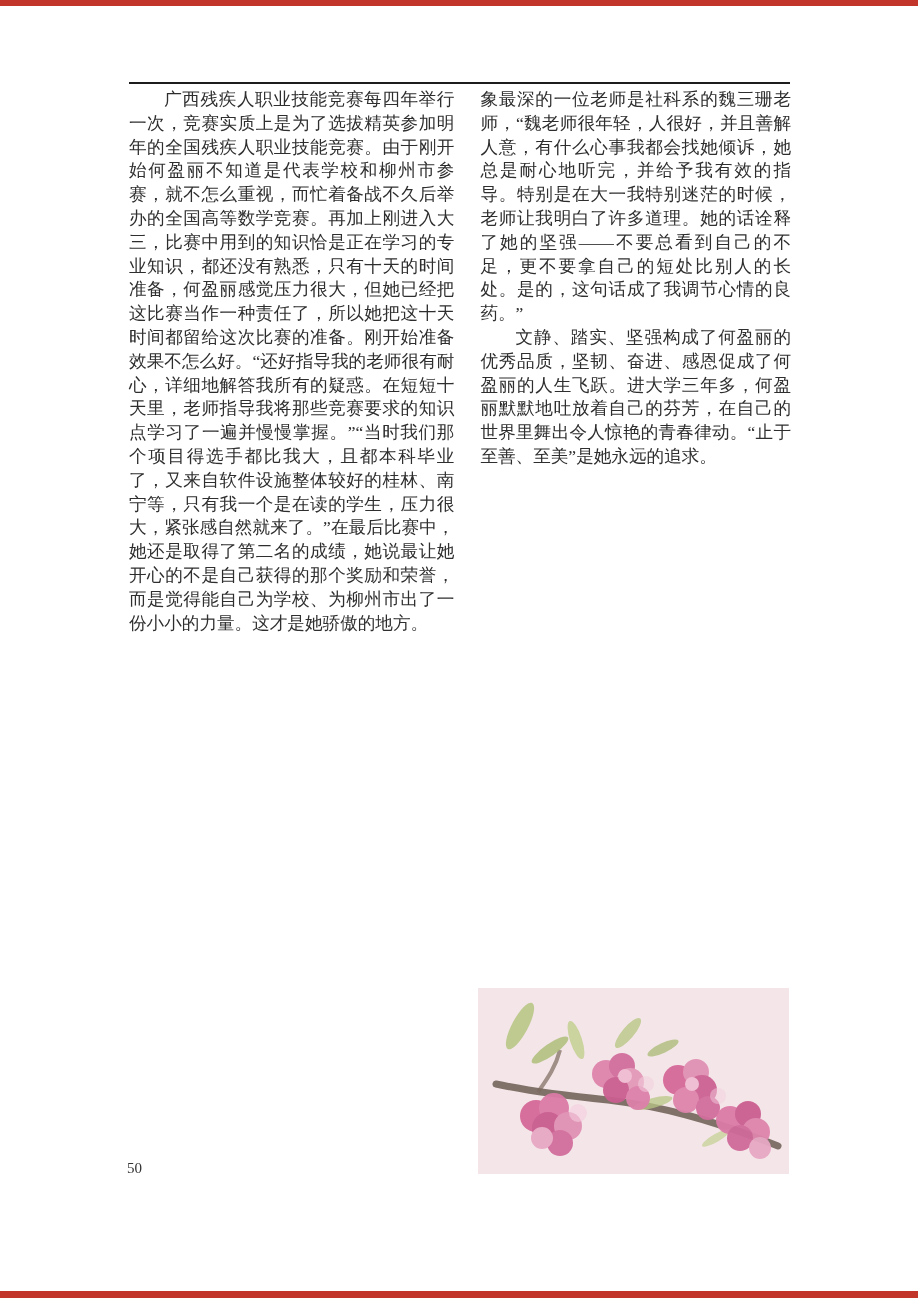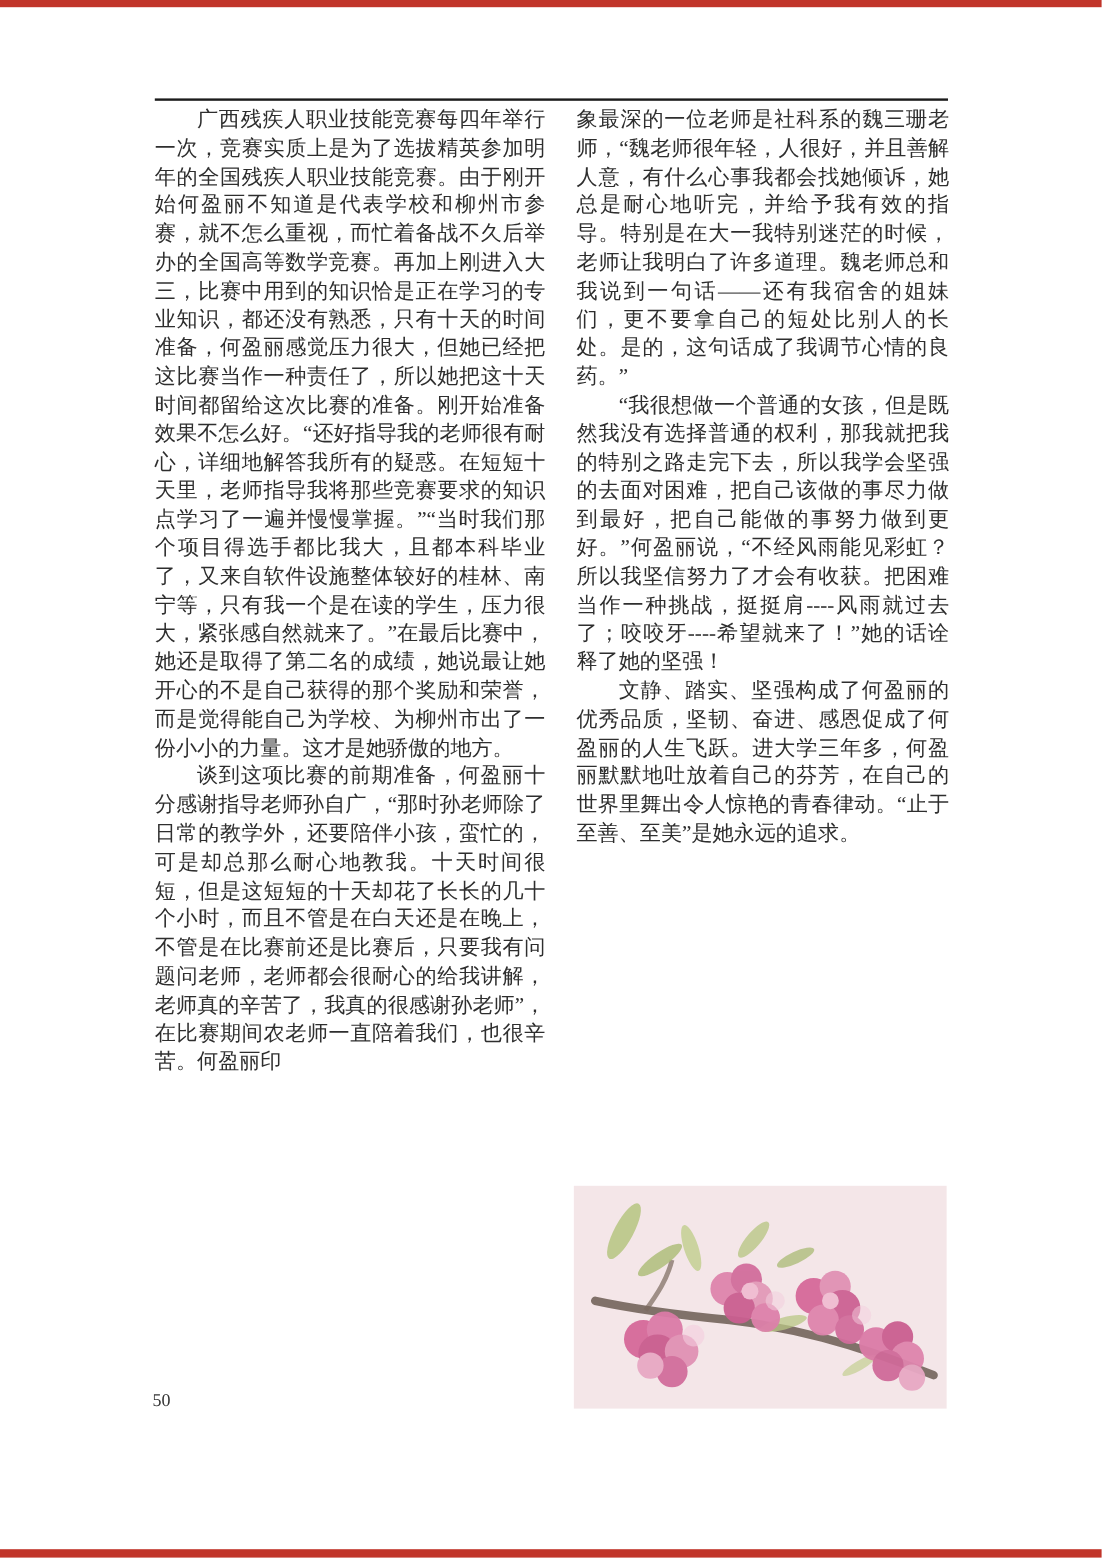--- a/index.html
+++ b/index.html
@@ -76,25 +76,23 @@
 <body>
 
 <div class="accent-bar top"></div>
 <div class="accent-bar bottom"></div>
 
 <div class="header-rule"></div>
 
 <div class="columns">
   <div class="col left">
     <p class="para indent">广西残疾人职业技能竞赛每四年举行一次，竞赛实质上是为了选拔精英参加明年的全国残疾人职业技能竞赛。由于刚开始何盈丽不知道是代表学校和柳州市参赛，就不怎么重视，而忙着备战不久后举办的全国高等数学竞赛。再加上刚进入大三，比赛中用到的知识恰是正在学习的专业知识，都还没有熟悉，只有十天的时间准备，何盈丽感觉压力很大，但她已经把这比赛当作一种责任了，所以她把这十天时间都留给这次比赛的准备。刚开始准备效果不怎么好。“还好指导我的老师很有耐心，详细地解答我所有的疑惑。在短短十天里，老师指导我将那些竞赛要求的知识点学习了一遍并慢慢掌握。”“当时我们那个项目得选手都比我大，且都本科毕业了，又来自软件设施整体较好的桂林、南宁等，只有我一个是在读的学生，压力很大，紧张感自然就来了。”在最后比赛中，她还是取得了第二名的成绩，她说最让她开心的不是自己获得的那个奖励和荣誉，而是觉得能自己为学校、为柳州市出了一份小小的力量。这才是她骄傲的地方。</p>
-    <p class="para indent">谈到这项比赛的前期准备，何盈丽十分感谢指导老师孙自广，“那时孙老师除了日常的教学外，还要陪伴小孩，蛮忙的，可是却总那么耐心地教我。十天时间很短，但是这短短的十天却花了长长的几十个小时，而且不管是在白天还是在晚上，不管是在比赛前还是比赛后，只要我有问题问老师，老师都会很耐心的给我讲解，老师真的辛苦了，我真的很感谢孙老师”，在比赛期间农老师一直陪着我们，也很辛苦。何盈丽印</p>
   </div>
   <div class="col right">
-    <p class="para">象最深的一位老师是社科系的魏三珊老师，“魏老师很年轻，人很好，并且善解人意，有什么心事我都会找她倾诉，她总是耐心地听完，并给予我有效的指导。特别是在大一我特别迷茫的时候，老师让我明白了许多道理。魏老师总和我说到一句话——还有我宿舍的姐妹们，更不要拿自己的短处比别人的长处。是的，这句话成了我调节心情的良药。”</p>
-    <p class="para indent">“我很想做一个普通的女孩，但是既然我没有选择普通的权利，那我就把我的特别之路走完下去，所以我学会坚强的去面对困难，把自己该做的事尽力做到最好，把自己能做的事努力做到更好。”何盈丽说，“不经风雨能见彩虹？所以我坚信努力了才会有收获。把困难当作一种挑战，挺挺肩----风雨就过去了；咬咬牙----希望就来了！”她的话诠释了她的坚强！</p>
+    <p class="para">象最深的一位老师是社科系的魏三珊老师，“魏老师很年轻，人很好，并且善解人意，有什么心事我都会找她倾诉，她总是耐心地听完，并给予我有效的指导。特别是在大一我特别迷茫的时候，老师让我明白了许多道理。她的话诠释了她的坚强——不要总看到自己的不足，更不要拿自己的短处比别人的长处。是的，这句话成了我调节心情的良药。”</p>
     <p class="para indent">文静、踏实、坚强构成了何盈丽的优秀品质，坚韧、奋进、感恩促成了何盈丽的人生飞跃。进大学三年多，何盈丽默默地吐放着自己的芬芳，在自己的世界里舞出令人惊艳的青春律动。“止于至善、至美”是她永远的追求。</p>
   </div>
 </div>
 
 <svg class="flower-photo" viewBox="0 0 311 186" xmlns="http://www.w3.org/2000/svg" aria-hidden="true">
   <rect x="0" y="0" width="311" height="186" fill="#f4e6e8"></rect>
 
   <path d="M 18 96 C 55 104, 90 108, 130 112 C 180 118, 230 130, 300 158" fill="none" stroke="#6b5c52" stroke-width="7" stroke-linecap="round" opacity="0.85"></path>
   <path d="M 60 104 C 70 90, 78 78, 82 62" fill="none" stroke="#7a6a5e" stroke-width="4" opacity="0.7"></path>
 

